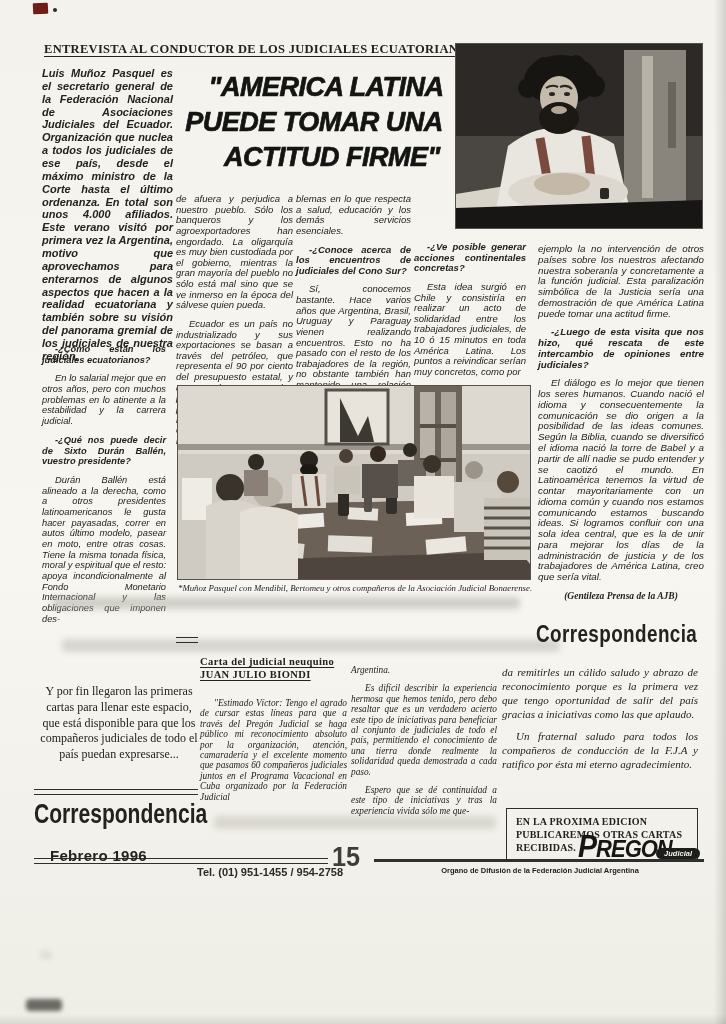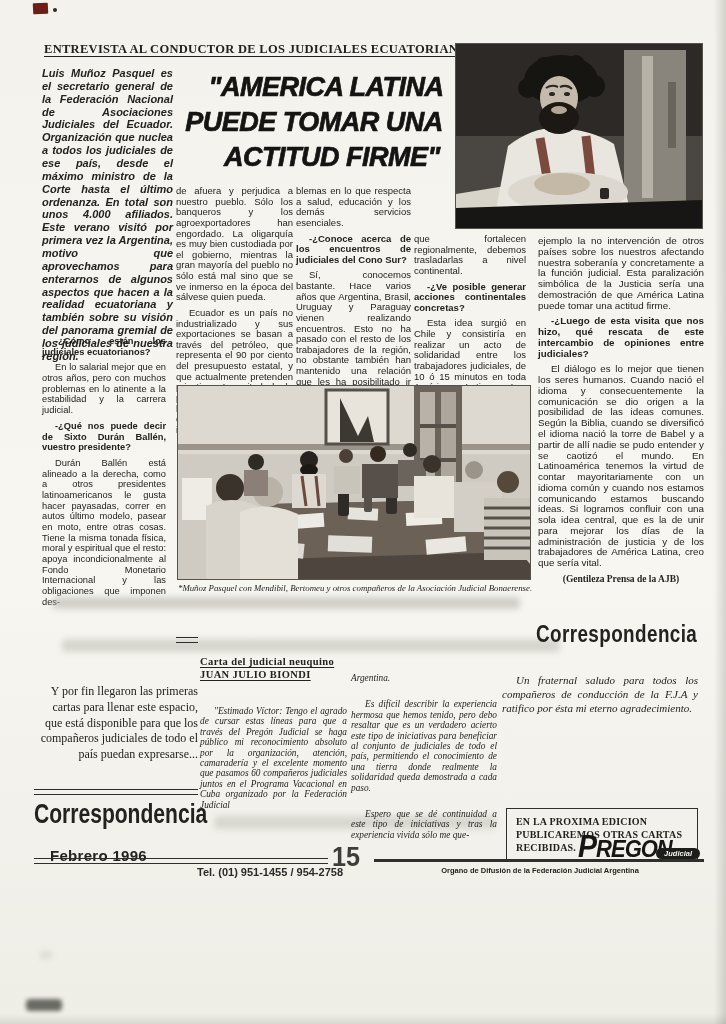--- a/index.html
+++ b/index.html
@@ -24,21 +24,21 @@
   .headline span{display:block;}
   .hl1{padding-left:24px;}
   .hl3{padding-left:36px;}
 
   .photo{background:#777;box-shadow:0 0 0 1px #55524c;}
   .photo svg{display:block;width:100%;height:100%;}
   .photo-portrait{left:456px;top:44px;width:246px;height:184px;}
   .photo-meeting{left:178px;top:386px;width:352px;height:193px;}
 
   .qcol{position:absolute;text-align:justify;}
-  .qcol p{margin:0 0 5px 0;text-indent:13px;}
+  .qcol p{margin:8px 0 5px 0;text-indent:13px;font-style:italic;}
   .qcol p.ni{text-indent:0;}
   .qcol p.q{font-weight:bold;}
   .col1{left:42px;top:336px;width:124px;font-size:9.3px;line-height:1.15;}
   .col2{left:176px;top:186px;width:117px;font-size:9.5px;line-height:1.12;}
   .col3{left:296px;top:186px;width:115px;font-size:9.5px;line-height:1.12;}
   .col4{left:414px;top:234px;width:112px;font-size:9.5px;line-height:1.12;}
   .col5{left:538px;top:236px;width:166px;font-size:9.8px;line-height:1.1;}
   .credit{text-align:center;font-family:"Liberation Serif",serif;font-weight:bold;font-size:9.5px;}
 
   .caption{left:178px;top:583px;width:360px;font-family:"Liberation Serif",serif;font-style:italic;
@@ -51,30 +51,30 @@
   .s4{left:26px;top:999px;width:36px;height:12px;background:#4a4a44;filter:blur(2px);opacity:.8;}
   .s5{left:40px;top:952px;width:12px;height:6px;opacity:.4;}
 
   .corr-right{left:536px;top:621px;width:220px;font-size:23px;font-weight:bold;letter-spacing:.5px;
               transform:scaleX(.82);transform-origin:left top;}
   .corr-left{left:34px;top:799px;width:260px;font-size:27px;font-weight:bold;
              transform:scaleX(.78);transform-origin:left top;}
   .mini-rule{left:176px;top:637px;width:22px;height:4px;border-top:1.5px solid #2f2d2a;border-bottom:1.5px solid #2f2d2a;}
 
   .corr-intro{left:40px;top:684px;width:158px;font-family:"Liberation Serif",serif;font-size:12px;
-              line-height:1.32;text-align:right;}
+              line-height:1.32;text-align:center;}
   .rule-double{height:4px;border-top:1.3px solid #2e2e2c;border-bottom:1.3px solid #2e2e2c;}
   .rd1{left:34px;top:789px;width:164px;}
   .date{left:44px;top:847px;font-size:15px;font-weight:bold;letter-spacing:.3px;margin-left:6px;}
 
   .letter-head{left:200px;top:656px;width:150px;font-family:"Liberation Serif",serif;font-weight:bold;
                font-size:10.5px;letter-spacing:.4px;}
   .letter-head span{display:block;white-space:nowrap;text-decoration:underline;text-underline-offset:2px;margin-bottom:2px;}
   .letter{font-family:"Liberation Serif",serif;font-style:italic;text-align:justify;position:absolute;}
-  .letter p{margin:16px 0 3px 0;text-indent:14px;}
+  .letter p{margin:8px 0 3px 0;text-indent:14px;}
   .letter p.ni{text-indent:0;}
   .lcol1{left:200px;top:690px;width:147px;font-size:9.3px;line-height:1.12;}
   .lcol2{left:351px;top:657px;width:146px;font-size:9.3px;line-height:1.12;}
   .lcol3{left:502px;top:657px;width:196px;font-size:11px;line-height:1.28;}
   .notice{left:506px;top:788px;width:172px;border:1.3px solid #2e2e2c;padding:6px 9px;
           font-family:"Liberation Serif",serif;font-weight:bold;font-size:10px;line-height:1.3;letter-spacing:.2px;margin-top:20px;}
 
   .rule-left{left:34px;top:858px;width:294px;height:4px;border-top:1.2px solid #2f2f2d;border-bottom:1.2px solid #2f2f2d;}
   .rule-right{left:374px;top:859px;width:330px;height:2.5px;background:#2f2f2d;}
   .pagenum{left:332px;top:841px;font-size:28px;font-weight:bold;color:#3d3d3a;transform:scaleX(.9);transform-origin:left top;}
@@ -148,21 +148,20 @@
     <p>Ecuador es un país no industrializado y sus exportaciones se basan a través del petróleo, que representa el 90 por ciento del presupuesto estatal, y que actualmente pretenden privatizar. La mitad de la población -5 millones de habitantes- es campesina y descendientes de indígenas, con graves pro-</p>
   </div>
 
   <div class="qcol col3">
     <p class="ni">blemas en lo que respecta a salud, educación y los demás servicios esenciales.</p>
     <p class="q">-¿Conoce acerca de los encuentros de judiciales del Cono Sur?</p>
     <p>Sí, conocemos bastante. Hace varios años que Argentina, Brasil, Uruguay y Paraguay vienen realizando encuentros. Esto no ha pasado con el resto de los trabajadores de la región, no obstante también han mantenido una relación que les ha posibilitado ir modificando un poco las actividades e incrementar los procesos de solidaridad. Estas experiencias</p>
   </div>
 
   <div class="qcol col4">
-    <p class="ni">que fortalecen regionalmente, debemos trasladarlas a nivel continental.</p>
     <p class="q">-¿Ve posible generar acciones continentales concretas?</p>
     <p>Esta idea surgió en Chile y consistiría en realizar un acto de solidaridad entre los trabajadores judiciales, de 10 ó 15 minutos en toda América Latina. Los puntos a reivindicar serían muy concretos, como por</p>
   </div>
 
   <div class="qcol col5">
     <p class="ni">ejemplo la no intervención de otros países sobre los nuestros afectando nuestra soberanía y concretamente a la función judicial. Esta paralización simbólica de la Justicia sería una demostración de que América Latina puede tomar una actitud firme.</p>
     <p class="q">-¿Luego de esta visita que nos hizo, qué rescata de este intercambio de opiniones entre judiciales?</p>
     <p>El diálogo es lo mejor que tienen los seres humanos. Cuando nació el idioma y consecuentemente la comunicación se dio origen a la posibilidad de las ideas comunes. Según la Biblia, cuando se diversificó el idioma nació la torre de Babel y a partir de allí nadie se pudo entender y se caotizó el mundo. En Latinoamérica tenemos la virtud de contar mayoritariamente con un idioma común y cuando nos estamos comunicando estamos buscando ideas. Si logramos confluir con una sola idea central, que es la de unir para mejorar los días de la administración de justicia y de los trabajadores de América Latina, creo que sería vital.</p>
     <p class="credit ni">(Gentileza Prensa de la AJB)</p>
   </div>
@@ -241,20 +240,21 @@
 
   <div class="letter lcol1">
     <p>"Estimado Víctor: Tengo el agrado de cursar estas líneas para que a través del Pregón Judicial se haga público mi reconocimiento absoluto por la organización, atención, camaradería y el excelente momento que pasamos 60 compañeros judiciales juntos en el Programa Vacacional en Cuba organizado por la Federación Judicial</p>
   </div>
   <div class="letter lcol2">
     <p class="ni">Argentina.</p>
     <p>Es difícil describir la experiencia hermosa que hemos tenido, pero debo resaltar que es un verdadero acierto este tipo de iniciativas para beneficiar al conjunto de judiciales de todo el país, permitiendo el conocimiento de una tierra donde realmente la solidaridad queda demostrada a cada paso.</p>
     <p>Espero que se dé continuidad a este tipo de iniciativas y tras la experiencia vivida sólo me que-</p>
   </div>
   <div class="letter lcol3">
+    <p class="ni">da remitirles un cálido saludo y abrazo de reconocimiento porque es la primera vez que tengo oportunidad de salir del país gracias a iniciativas como las que aplaudo.</p>
     <p>Un fraternal saludo para todos los compañeros de conducción de la F.J.A y ratifico por ésta mi eterno agradecimiento.</p>
   </div>
 
   <div class="abs notice">EN LA PROXIMA EDICION PUBLICAREMOS OTRAS CARTAS RECIBIDAS.</div>
 
   <div class="abs rule-left"></div>
   <div class="abs pagenum">15</div>
   <div class="abs rule-right"></div>
   <div class="abs tel">Tel. (01) 951-1455 / 954-2758</div>
   <div class="abs tagline">Organo de Difusión de la Federación Judicial Argentina</div>

